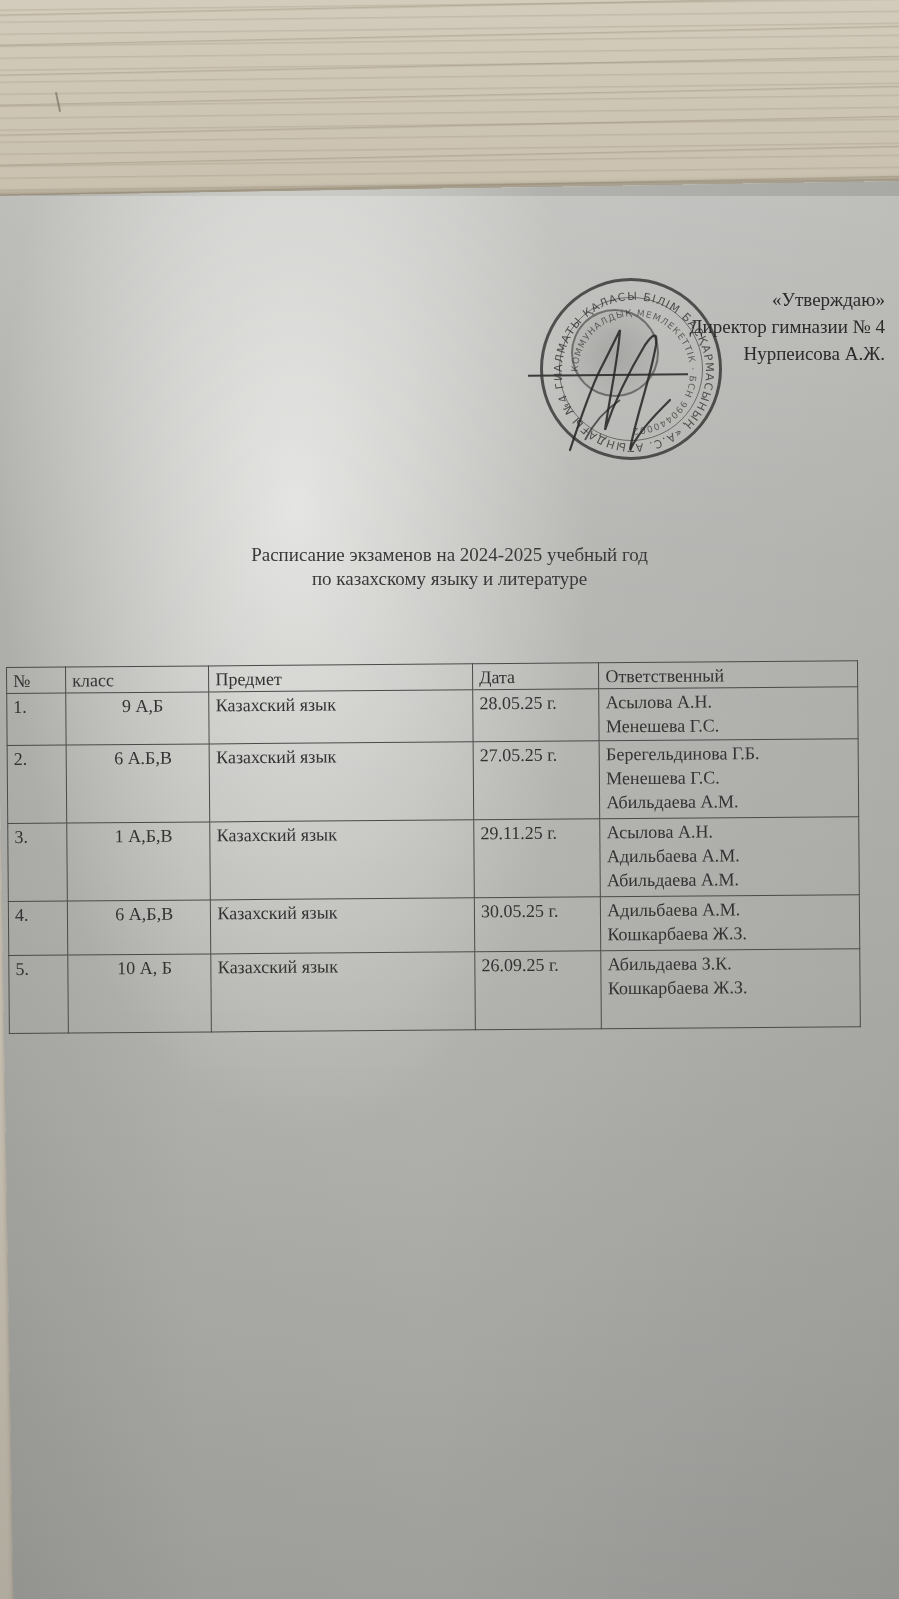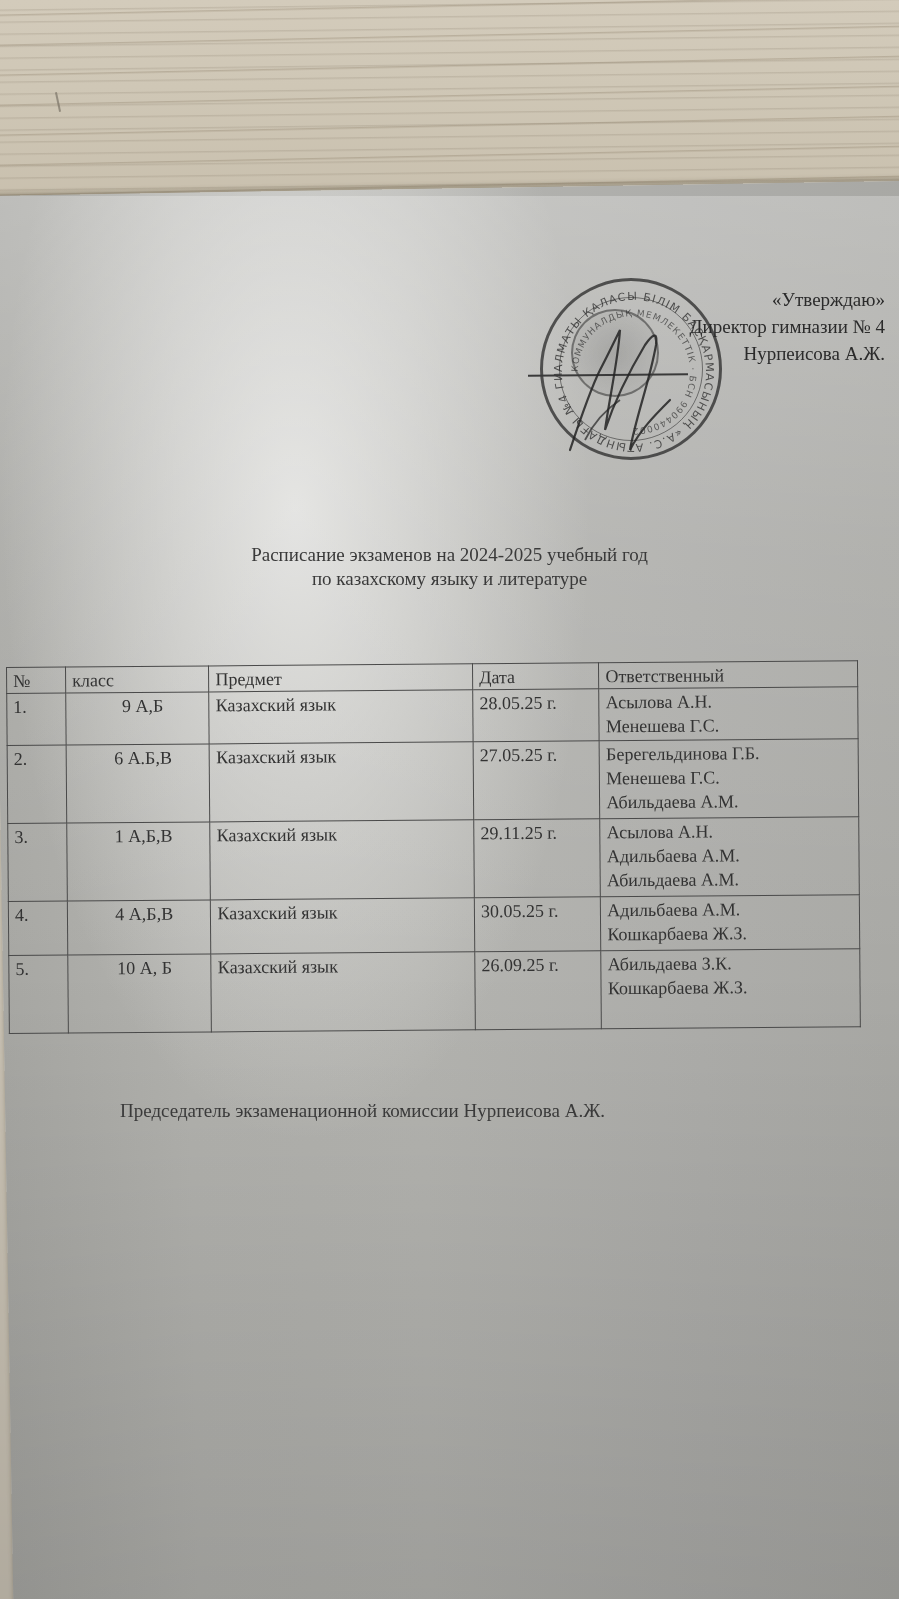--- a/index.html
+++ b/index.html
@@ -161,35 +161,34 @@
         <td class="c-subj">Казахский язык</td>
         <td class="c-date">29.11.25 г.</td>
         <td class="c-resp">
           <span class="resp-line">Асылова А.Н.</span>
           <span class="resp-line">Адильбаева А.М.</span>
           <span class="resp-line">Абильдаева А.М.</span>
         </td>
       </tr>
       <tr class="r4">
         <td class="c-num">4.</td>
-        <td class="c-cls"><span>4 А,Б,В</span></td>
+        <td class="c-cls"><span>6 А,Б,В</span></td>
         <td class="c-subj">Казахский язык</td>
         <td class="c-date">30.05.25 г.</td>
         <td class="c-resp">
           <span class="resp-line">Адильбаева А.М.</span>
           <span class="resp-line">Кошкарбаева Ж.З.</span>
         </td>
       </tr>
       <tr class="r5">
         <td class="c-num">5.</td>
         <td class="c-cls"><span>10 А, Б</span></td>
         <td class="c-subj">Казахский язык</td>
         <td class="c-date">26.09.25 г.</td>
         <td class="c-resp">
           <span class="resp-line">Абильдаева З.К.</span>
           <span class="resp-line">Кошкарбаева Ж.З.</span>
         </td>
       </tr>
     </tbody>
   </table>
 
-  <div class="footer">Председатель экзаменационной комиссии Нурпеисова А.Ж.</div>
 </div>
 
 </body></html>

